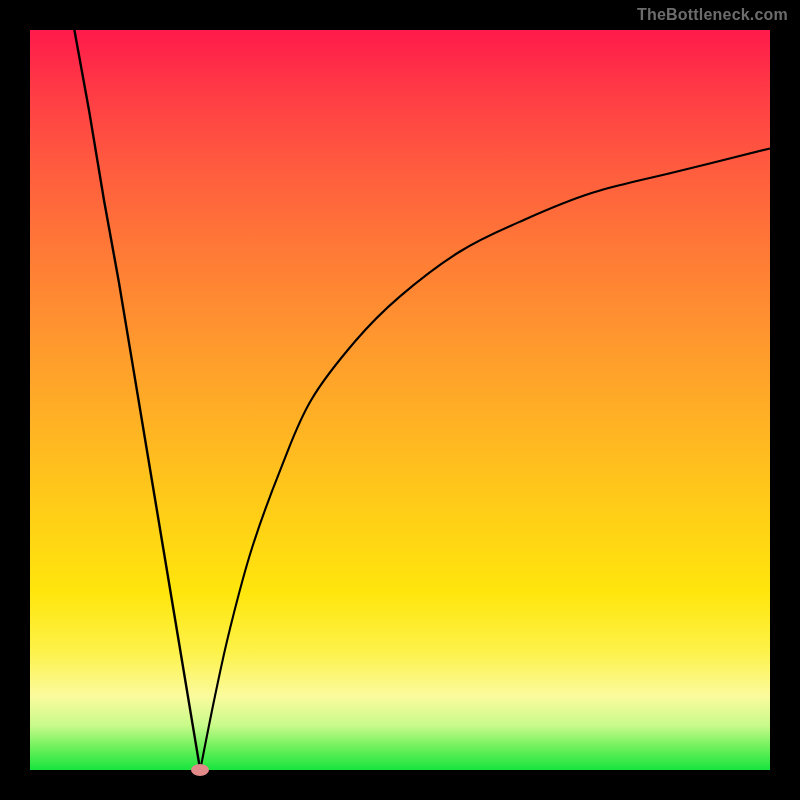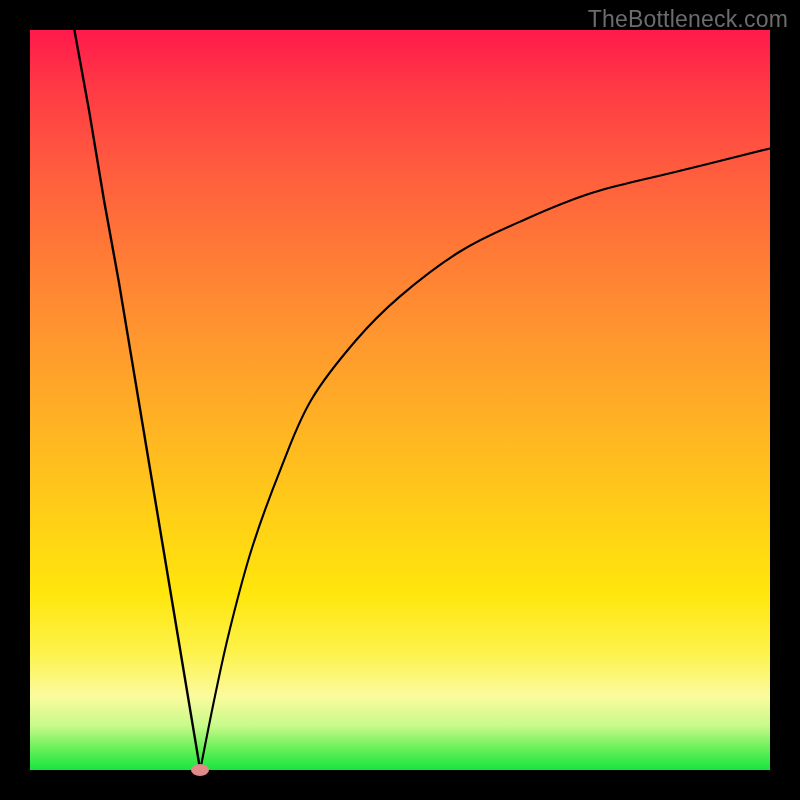--- a/index.html
+++ b/index.html
@@ -15,22 +15,22 @@
     position: relative;
     width: 800px;
     height: 800px;
     background: #000;
   }
   .watermark {
     position: absolute;
     top: 6px;
     right: 12px;
     color: #6c6c6c;
-    font-size: 23px;
-    font-weight: 400;
+    font-size: 16px;
+    font-weight: 700;
     letter-spacing: 0.2px;
     z-index: 10;
     user-select: none;
   }
   .plot {
     position: absolute;
     left: 30px;
     top: 30px;
     width: 740px;
     height: 740px;

